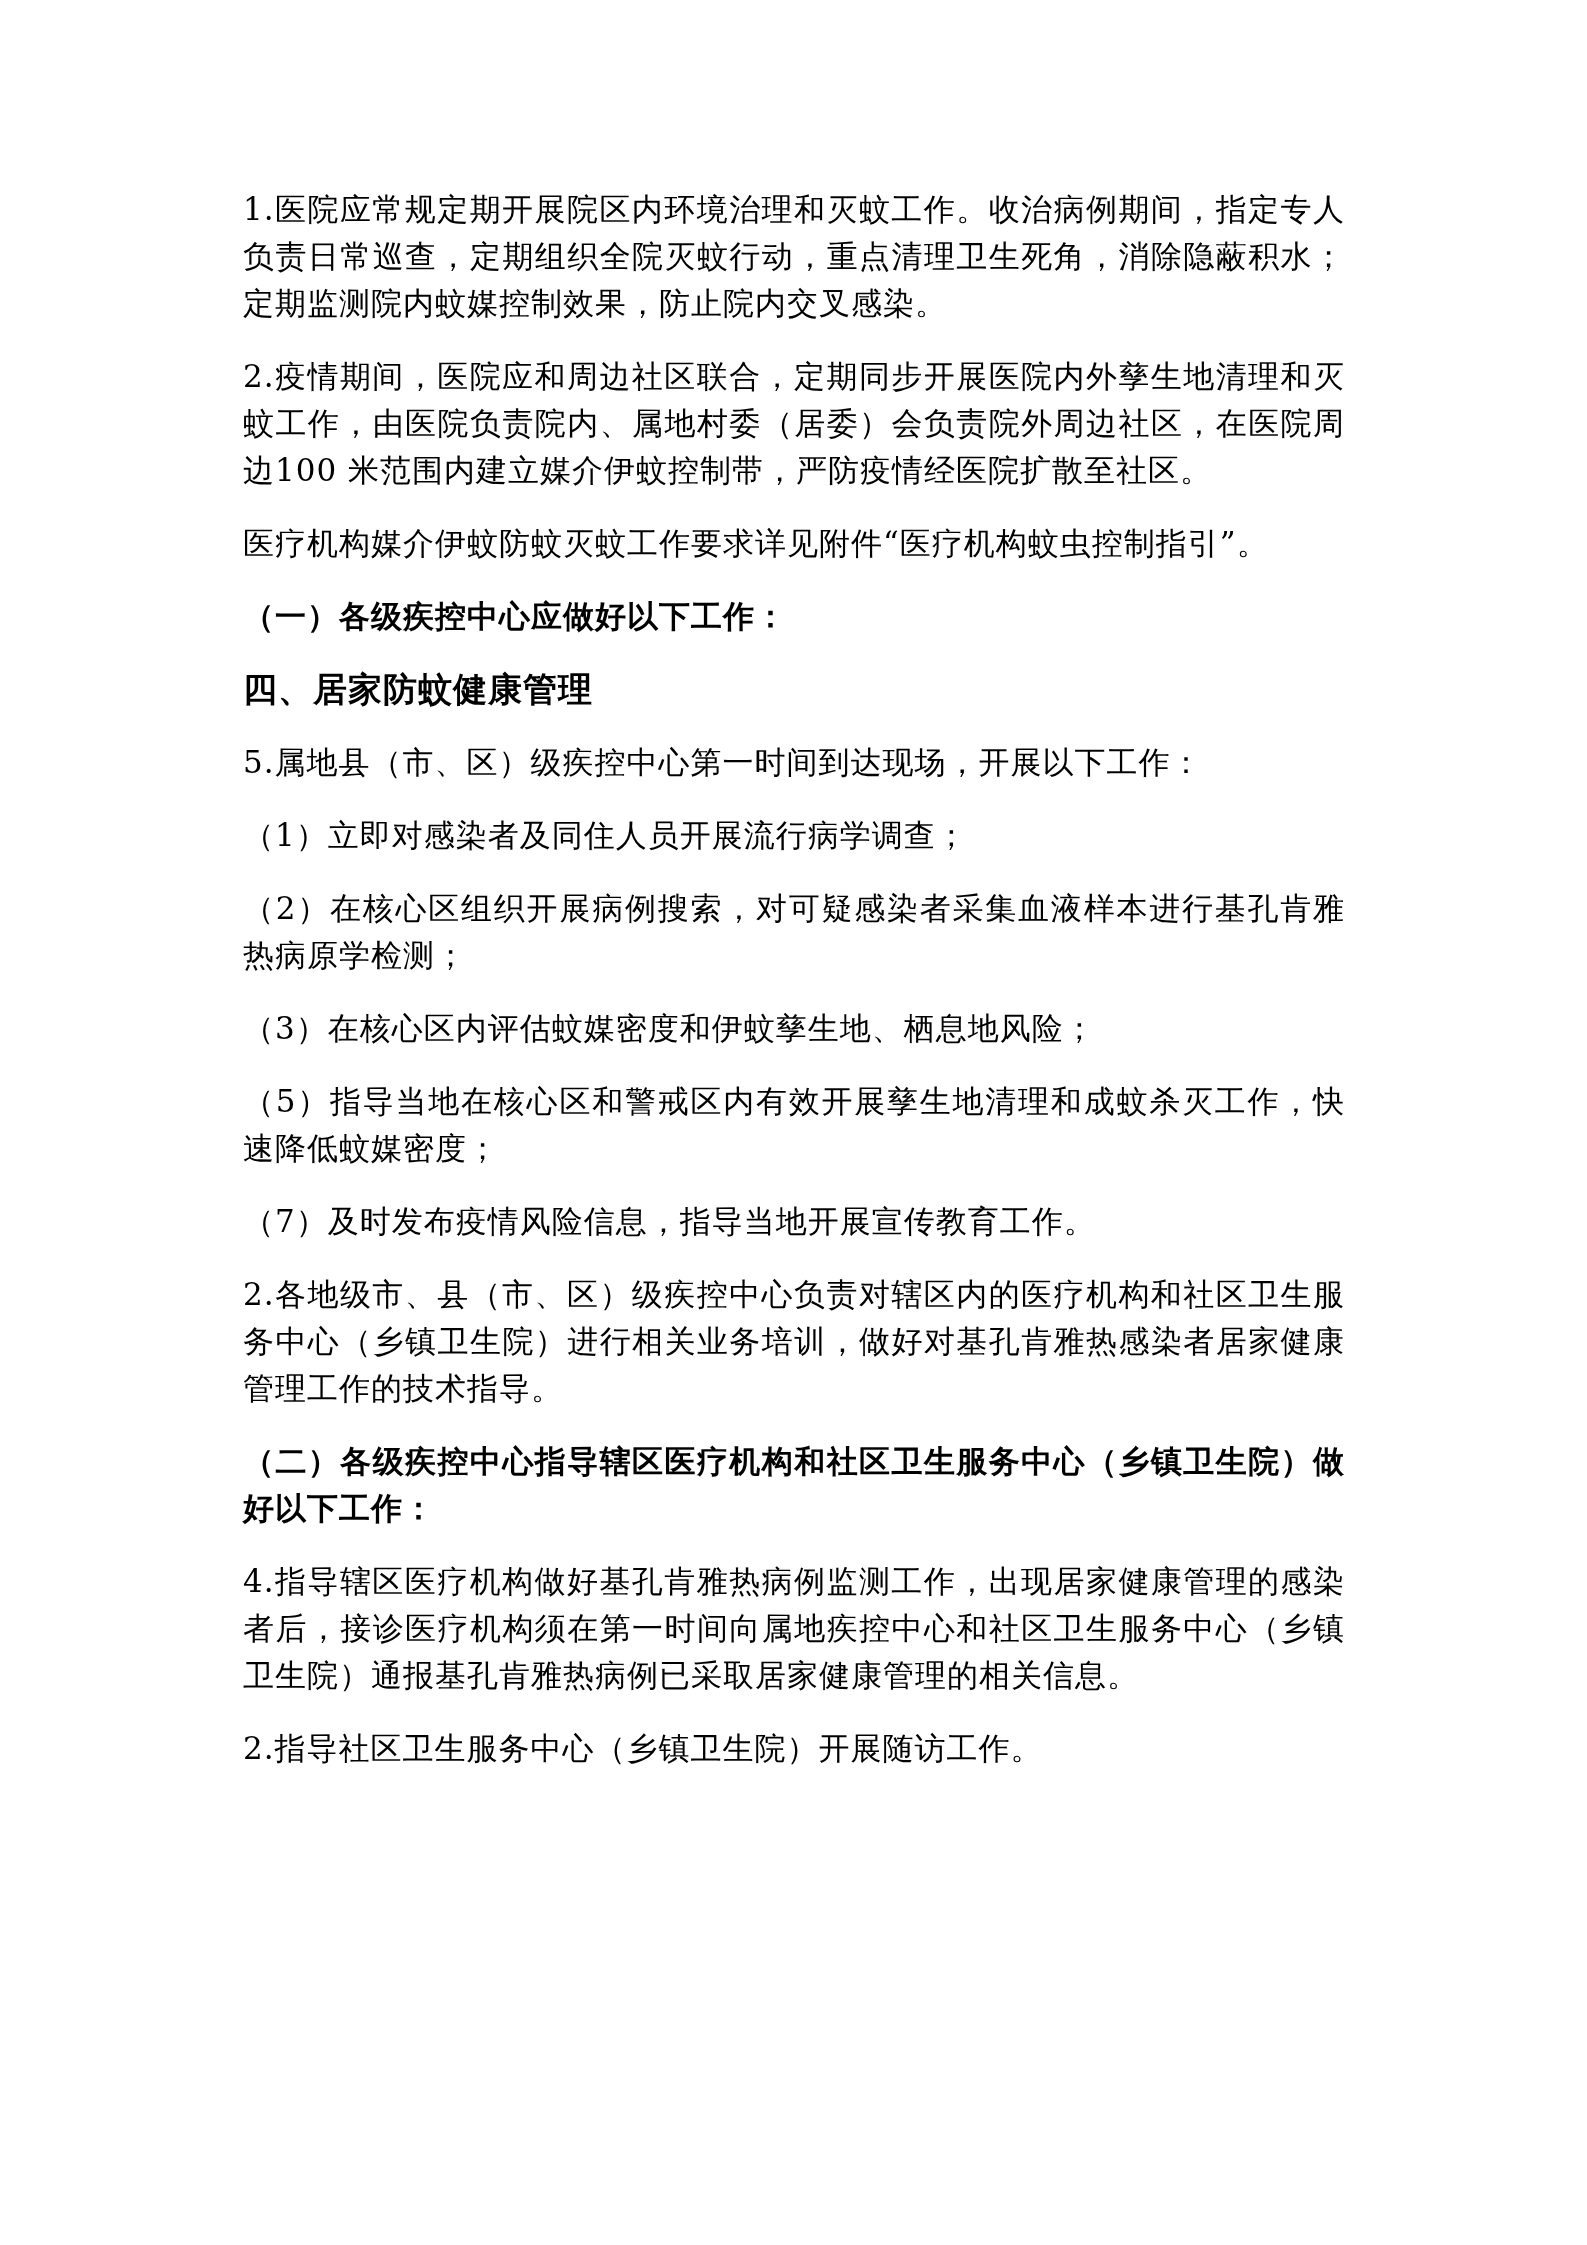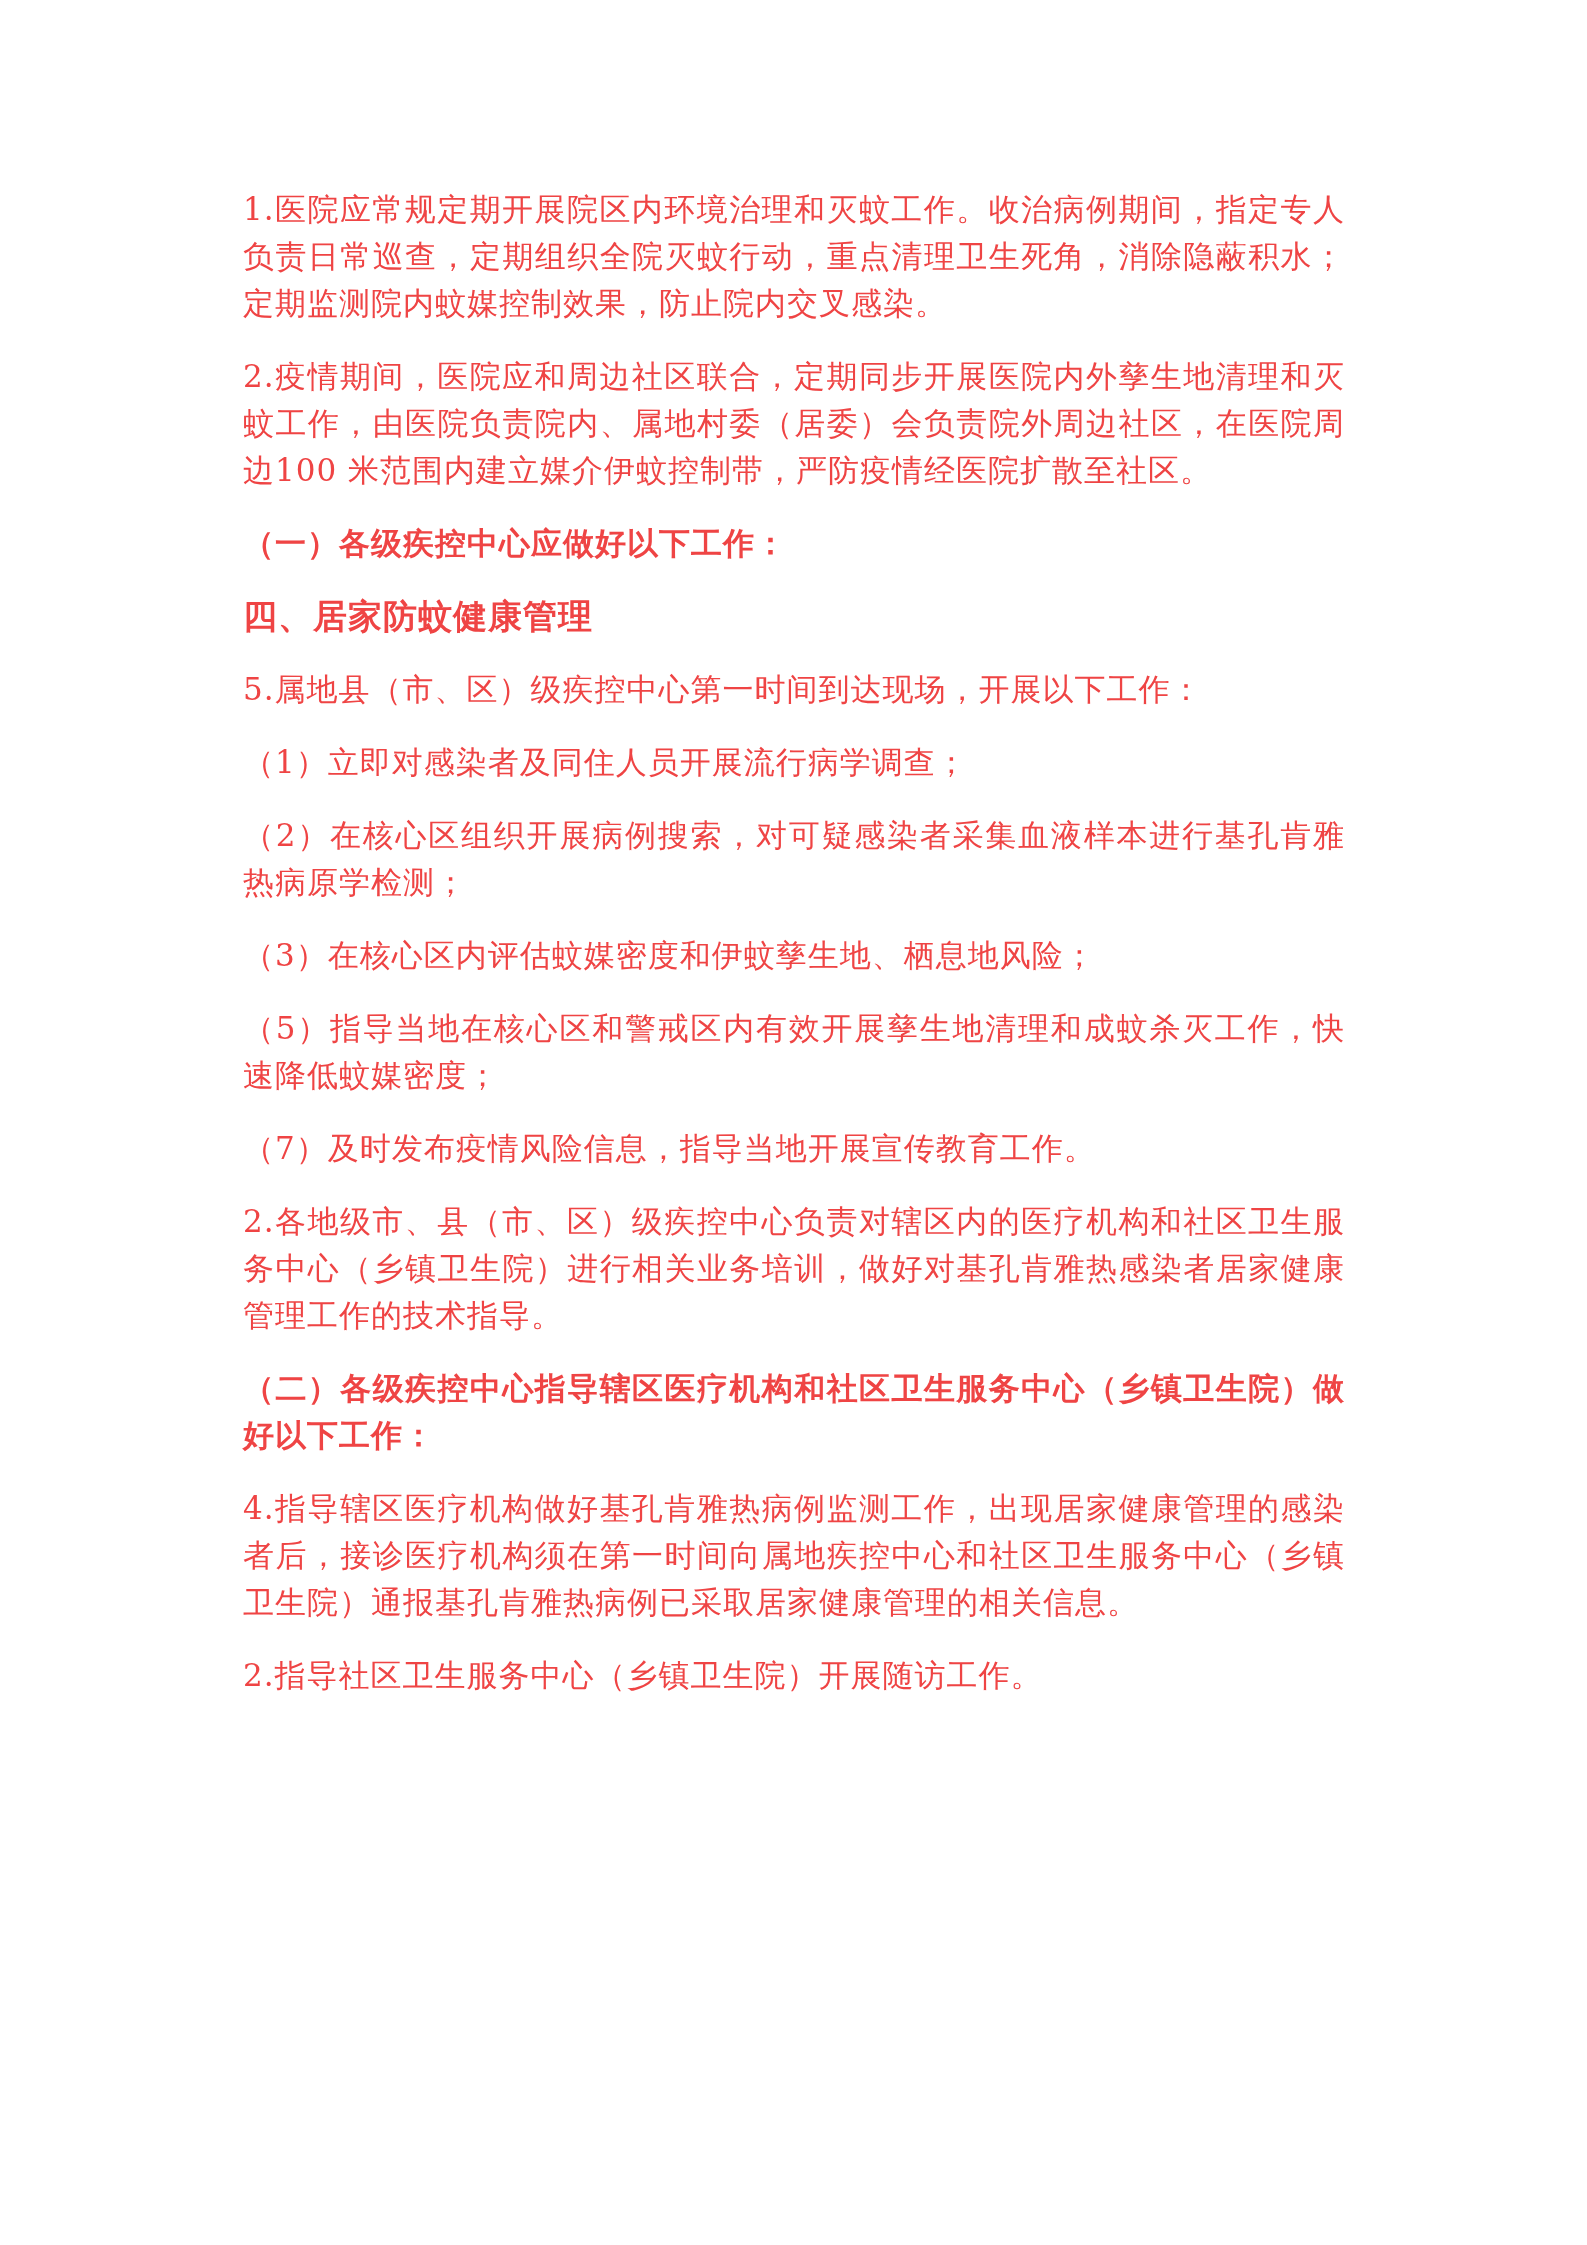--- a/index.html
+++ b/index.html
@@ -19,21 +19,21 @@
     left: 243px;
     top: 186px;
     width: 1102px;
   }
   .para {
     margin: 0 0 26px 0;
     font-family: "DejaVu Serif", "Liberation Serif", serif;
     font-size: 31px;
     line-height: 47px;
     letter-spacing: 1px;
-    color: #ef4444;
+    color: #000000;
     text-align: justify;
     text-justify: inter-character;
     word-break: break-all;
   }
   .heading {
     font-family: "DejaVu Sans", "Liberation Sans", sans-serif;
     font-weight: bold;
     font-size: 34px;
     margin-top: 14px;
     text-align: left;
@@ -44,20 +44,21 @@
     font-weight: bold;
   }
 </style>
 </head>
 <body>
 
 <div class="page">
   <div class="content">
     <p class="para">1.医院应常规定期开展院区内环境治理和灭蚊工作。收治病例期间，指定专人负责日常巡查，定期组织全院灭蚊行动，重点清理卫生死角，消除隐蔽积水；定期监测院内蚊媒控制效果，防止院内交叉感染。</p>
     <p class="para">2.疫情期间，医院应和周边社区联合，定期同步开展医院内外孳生地清理和灭蚊工作，由医院负责院内、属地村委（居委）会负责院外周边社区，在医院周边100 米范围内建立媒介伊蚊控制带，严防疫情经医院扩散至社区。</p>
+    <p class="para">医疗机构媒介伊蚊防蚊灭蚊工作要求详见附件“医疗机构蚊虫控制指引”。</p>
     <p class="para subheading">（一）各级疾控中心应做好以下工作：</p>
     <p class="para heading">四、居家防蚊健康管理</p>
     <p class="para">5.属地县（市、区）级疾控中心第一时间到达现场，开展以下工作：</p>
     <p class="para">（1）立即对感染者及同住人员开展流行病学调查；</p>
     <p class="para">（2）在核心区组织开展病例搜索，对可疑感染者采集血液样本进行基孔肯雅热病原学检测；</p>
     <p class="para">（3）在核心区内评估蚊媒密度和伊蚊孳生地、栖息地风险；</p>
     <p class="para">（5）指导当地在核心区和警戒区内有效开展孳生地清理和成蚊杀灭工作，快速降低蚊媒密度；</p>
     <p class="para">（7）及时发布疫情风险信息，指导当地开展宣传教育工作。</p>
     <p class="para">2.各地级市、县（市、区）级疾控中心负责对辖区内的医疗机构和社区卫生服务中心（乡镇卫生院）进行相关业务培训，做好对基孔肯雅热感染者居家健康管理工作的技术指导。</p>
     <p class="para subheading">（二）各级疾控中心指导辖区医疗机构和社区卫生服务中心（乡镇卫生院）做好以下工作：</p>

